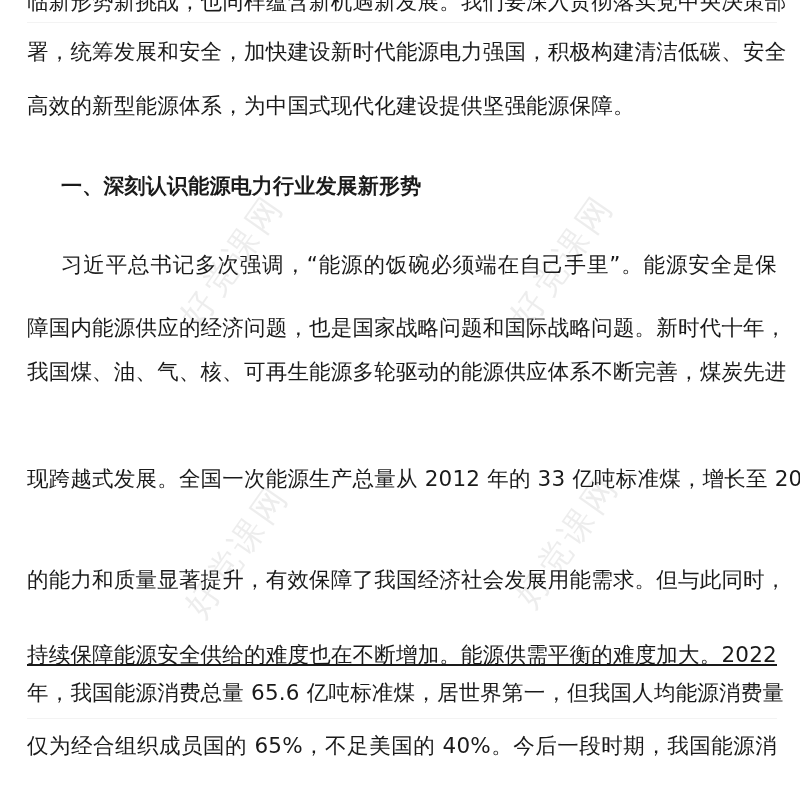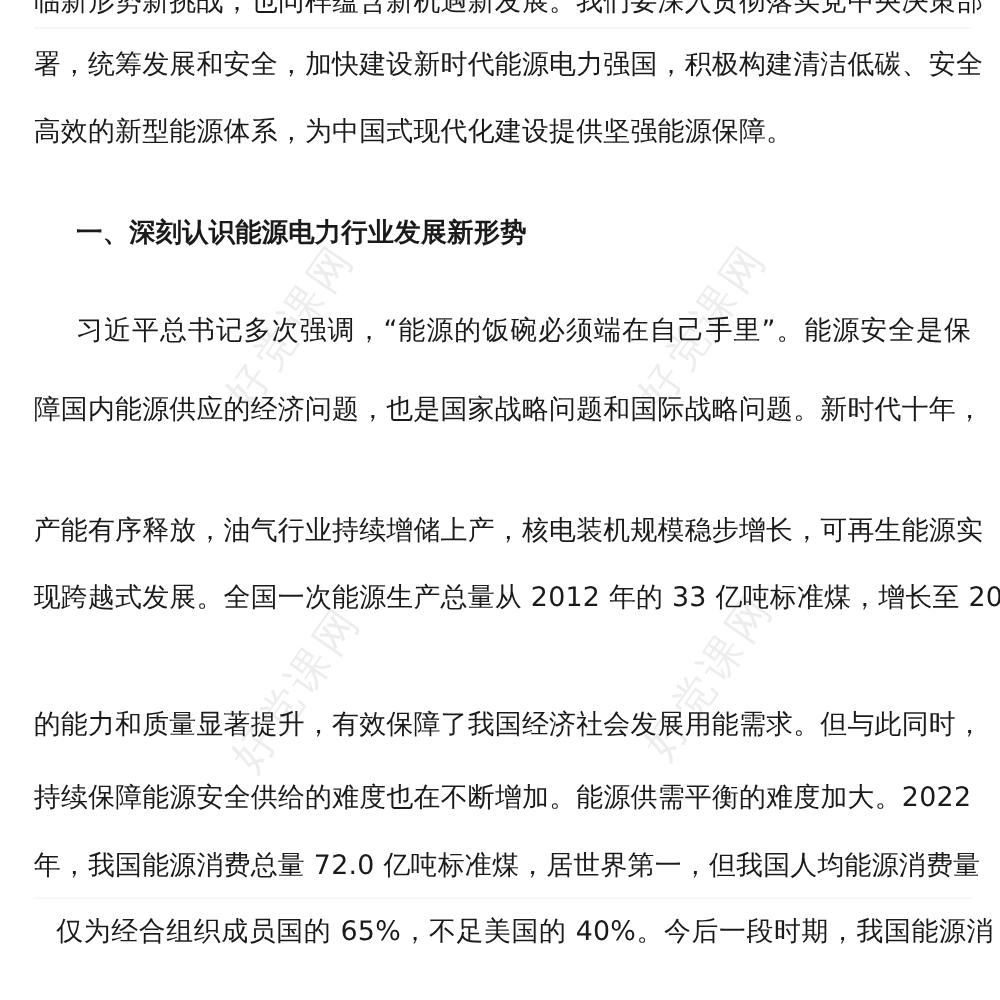--- a/index.html
+++ b/index.html
@@ -29,21 +29,21 @@
   <div class="sep" style="top:22px;"></div>
 
   <div class="line justify" style="top:-13px;">临新形势新挑战，也同样蕴含新机遇新发展。我们要深入贯彻落实党中央决策部</div>
   <div class="line" style="top:91px;">高效的新型能源体系，为中国式现代化建设提供坚强能源保障。</div>
   <div class="line justify" style="top:37px;">署，统筹发展和安全，加快建设新时代能源电力强国，积极构建清洁低碳、安全</div>
 
   <div class="line heading" style="top:171px;">一、深刻认识能源电力行业发展新形势</div>
 
   <div class="line indent justify" style="top:250px;">习近平总书记多次强调，“能源的饭碗必须端在自己手里”。能源安全是保</div>
   <div class="line justify" style="top:313px;">障国内能源供应的经济问题，也是国家战略问题和国际战略问题。新时代十年，</div>
-  <div class="line justify" style="top:410px;">产能有序释放，油气行业持续增储上产，核电装机规模稳步增长，可再生能源实</div>
+  <div class="line justify" style="top:357px;">我国煤、油、气、核、可再生能源多轮驱动的能源供应体系不断完善，煤炭先进</div>
   <div class="line justify" style="top:464px;">现跨越式发展。全国一次能源生产总量从 2012 年的 33 亿吨标准煤，增长至 2022</div>
   <div class="line justify" style="top:565px;">的能力和质量显著提升，有效保障了我国经济社会发展用能需求。但与此同时，</div>
-  <div class="line justify" style="top:624px;">持续保障能源安全供给的难度也在不断增加。能源供需平衡的难度加大。2022</div>
-  <div class="line justify" style="top:678px;">年，我国能源消费总量 72.0 亿吨标准煤，居世界第一，但我国人均能源消费量</div>
-  <div class="line justify" style="top:731px;margin-left:18px;">仅为经合组织成员国的 65%，不足美国的 40%。今后一段时期，我国能源消</div>
+  <div class="line justify" style="top:640px;text-decoration:underline;">持续保障能源安全供给的难度也在不断增加。能源供需平衡的难度加大。2022</div>
+  <div class="line justify" style="top:678px;">年，我国能源消费总量 65.6 亿吨标准煤，居世界第一，但我国人均能源消费量</div>
+  <div class="line justify" style="top:731px;">仅为经合组织成员国的 65%，不足美国的 40%。今后一段时期，我国能源消</div>
 
   <div class="sep" style="top:718px;"></div>
 </div>
 
 </body></html>

